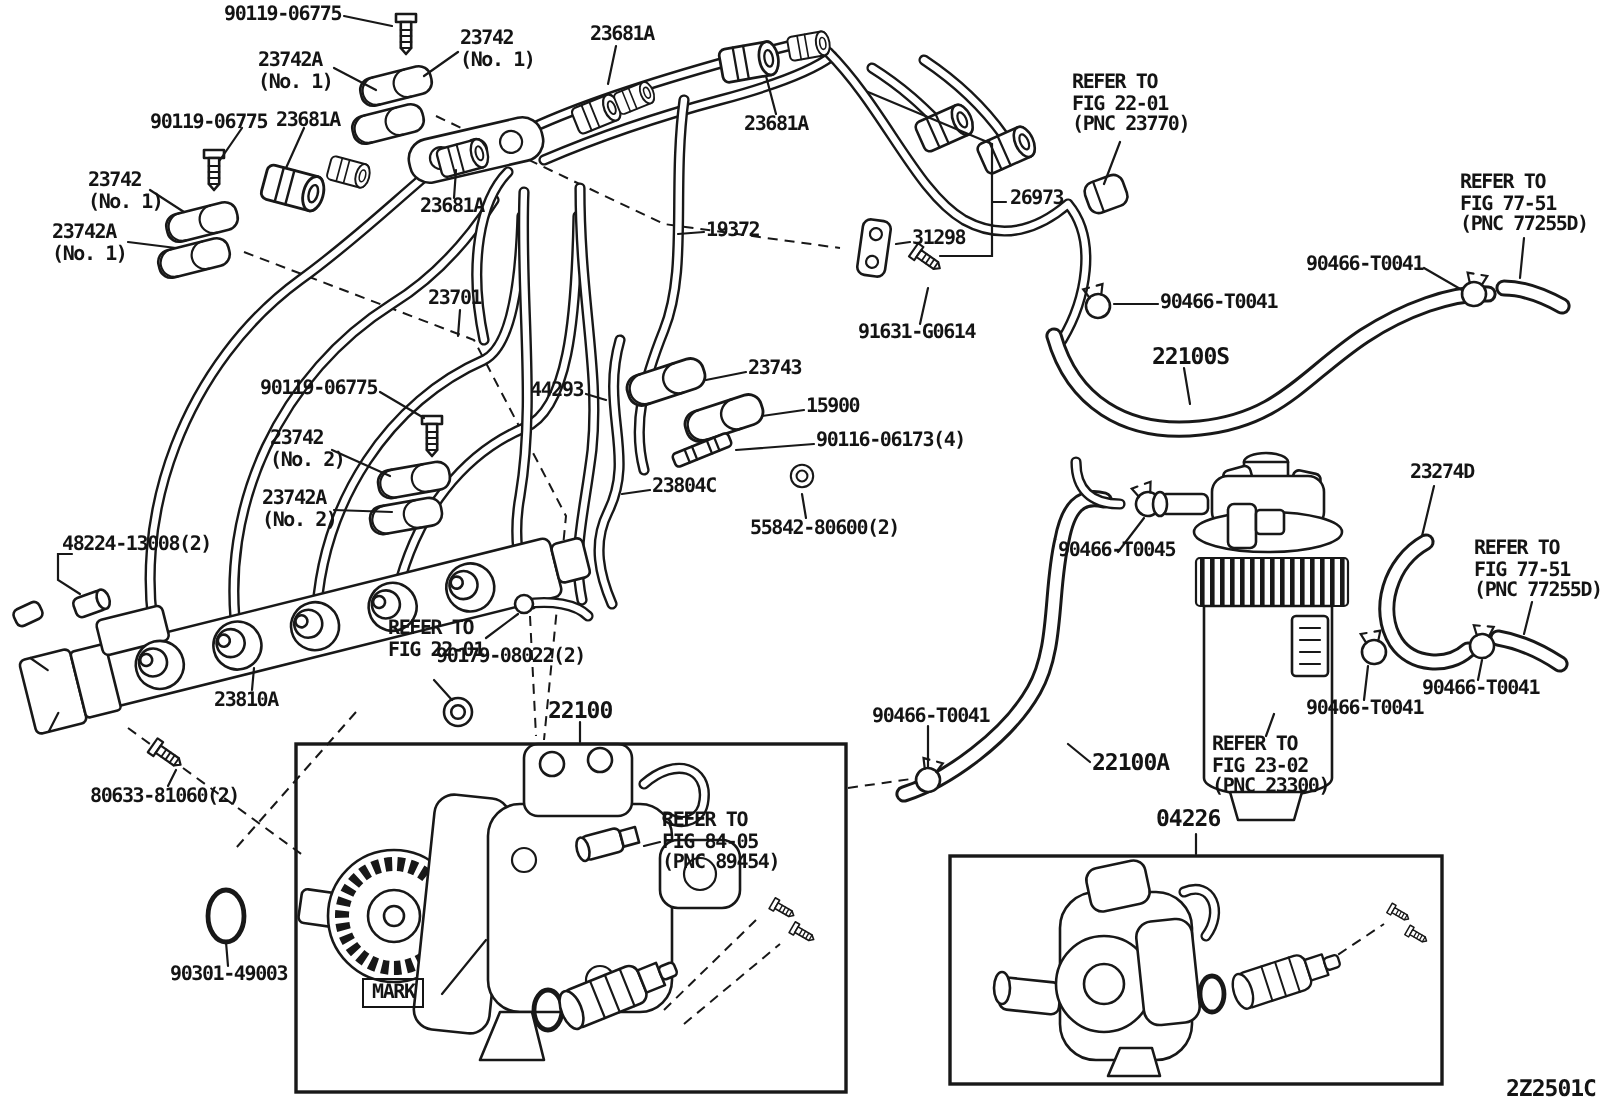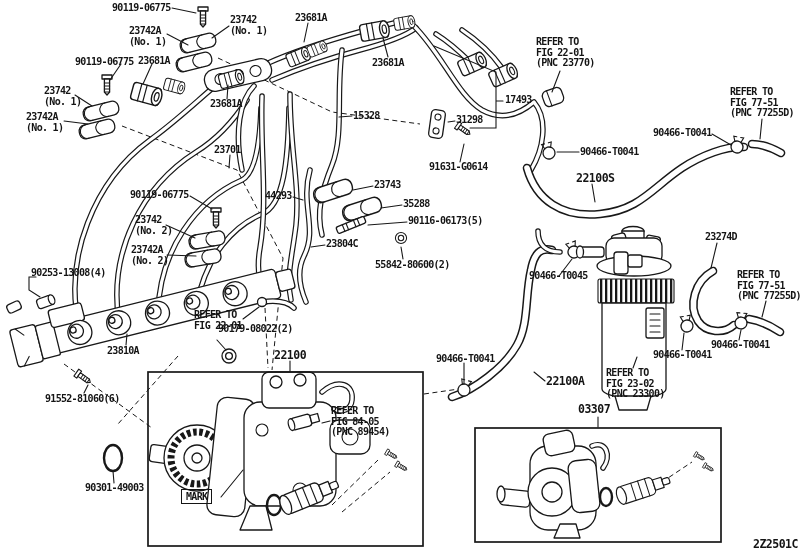--- a/index.html
+++ b/index.html
@@ -315,65 +315,65 @@
 (No. 1)</div>
 <div class="lbl" style="left:295px;top:13px">23681A</div>
 <div class="lbl" style="left:75px;top:57px">90119-06775</div>
 <div class="lbl" style="left:138px;top:56px">23681A</div>
 <div class="lbl" style="left:372px;top:58px">23681A</div>
 <div class="lbl" style="left:44px;top:86px">23742
 (No. 1)</div>
 <div class="lbl" style="left:26px;top:112px">23742A
 (No. 1)</div>
 <div class="lbl" style="left:210px;top:99px">23681A</div>
-<div class="lbl" style="left:353px;top:111px">15328</div>
-<div class="lbl" style="left:505px;top:95px">17493</div>
+<div class="lbl" style="left:353px;top:111px">19372</div>
+<div class="lbl" style="left:505px;top:95px">26973</div>
 <div class="lbl" style="left:536px;top:37px">REFER TO
 FIG 22-01
 (PNC 23770)</div>
 <div class="lbl" style="left:730px;top:87px">REFER TO
 FIG 77-51
 (PNC 77255D)</div>
 <div class="lbl" style="left:214px;top:145px">23701</div>
 <div class="lbl" style="left:456px;top:115px">31298</div>
 <div class="lbl" style="left:653px;top:128px">90466-T0041</div>
 <div class="lbl" style="left:580px;top:147px">90466-T0041</div>
 <div class="lbl" style="left:429px;top:162px">91631-G0614</div>
 <div class="lbl big" style="left:576px;top:173px">22100S</div>
 <div class="lbl" style="left:130px;top:190px">90119-06775</div>
 <div class="lbl" style="left:374px;top:180px">23743</div>
 <div class="lbl" style="left:265px;top:191px">44293</div>
-<div class="lbl" style="left:403px;top:199px">35288</div>
+<div class="lbl" style="left:403px;top:199px">15900</div>
 <div class="lbl" style="left:135px;top:215px">23742
 (No. 2)</div>
-<div class="lbl" style="left:408px;top:216px">90116-06173(5)</div>
+<div class="lbl" style="left:408px;top:216px">90116-06173(4)</div>
 <div class="lbl" style="left:326px;top:239px">23804C</div>
 <div class="lbl" style="left:131px;top:245px">23742A
 (No. 2)</div>
 <div class="lbl" style="left:705px;top:232px">23274D</div>
 <div class="lbl" style="left:375px;top:260px">55842-80600(2)</div>
-<div class="lbl" style="left:31px;top:268px">90253-13008(4)</div>
+<div class="lbl" style="left:31px;top:268px">48224-13008(2)</div>
 <div class="lbl" style="left:529px;top:271px">90466-T0045</div>
 <div class="lbl" style="left:737px;top:270px">REFER TO
 FIG 77-51
 (PNC 77255D)</div>
 <div class="lbl" style="left:194px;top:310px">REFER TO
 FIG 22-01</div>
 <div class="lbl" style="left:218px;top:324px">90179-08022(2)</div>
 <div class="lbl" style="left:107px;top:346px">23810A</div>
 <div class="lbl" style="left:436px;top:354px">90466-T0041</div>
 <div class="lbl big" style="left:274px;top:350px">22100</div>
 <div class="lbl" style="left:711px;top:340px">90466-T0041</div>
 <div class="lbl" style="left:653px;top:350px">90466-T0041</div>
 <div class="lbl big" style="left:546px;top:376px">22100A</div>
 <div class="lbl" style="left:606px;top:368px">REFER TO
 FIG 23-02
 (PNC 23300)</div>
-<div class="lbl" style="left:45px;top:394px">91552-81060(6)</div>
+<div class="lbl" style="left:45px;top:394px">80633-81060(2)</div>
 <div class="lbl" style="left:331px;top:406px">REFER TO
 FIG 84-05
 (PNC 89454)</div>
-<div class="lbl big" style="left:578px;top:404px">03307</div>
+<div class="lbl big" style="left:578px;top:404px">04226</div>
 <div class="lbl" style="left:85px;top:483px">90301-49003</div>
 <div class="lbl boxed" style="left:181px;top:489px">MARK</div>
 <div class="lbl big" style="left:753px;top:539px">2Z2501C</div>
 
 </div>
 
 </body></html>

